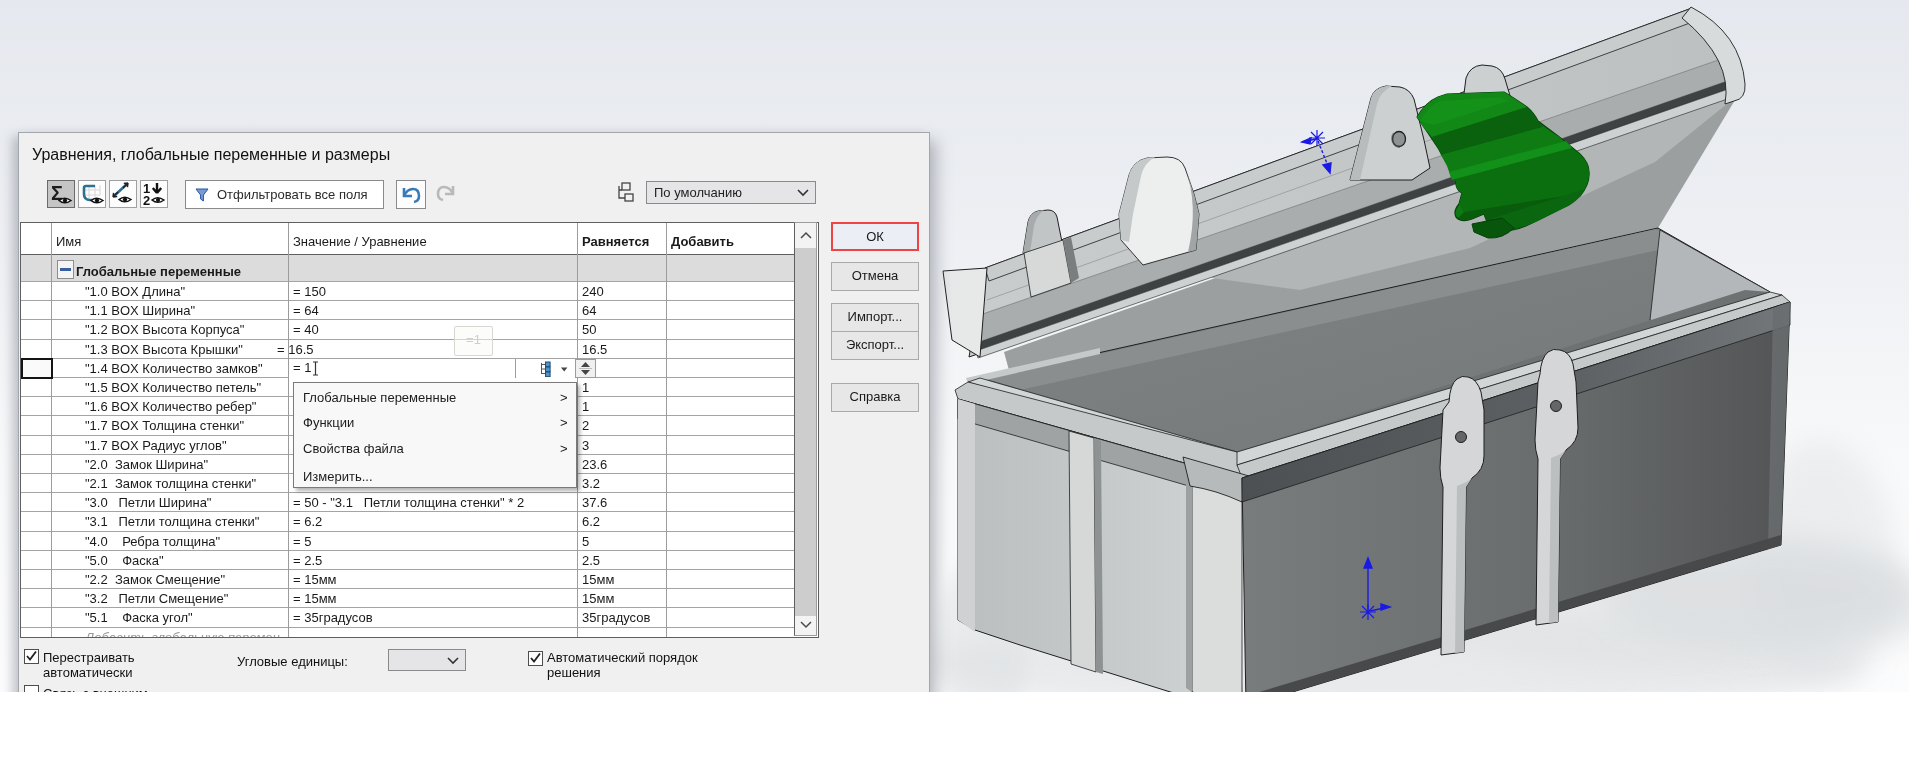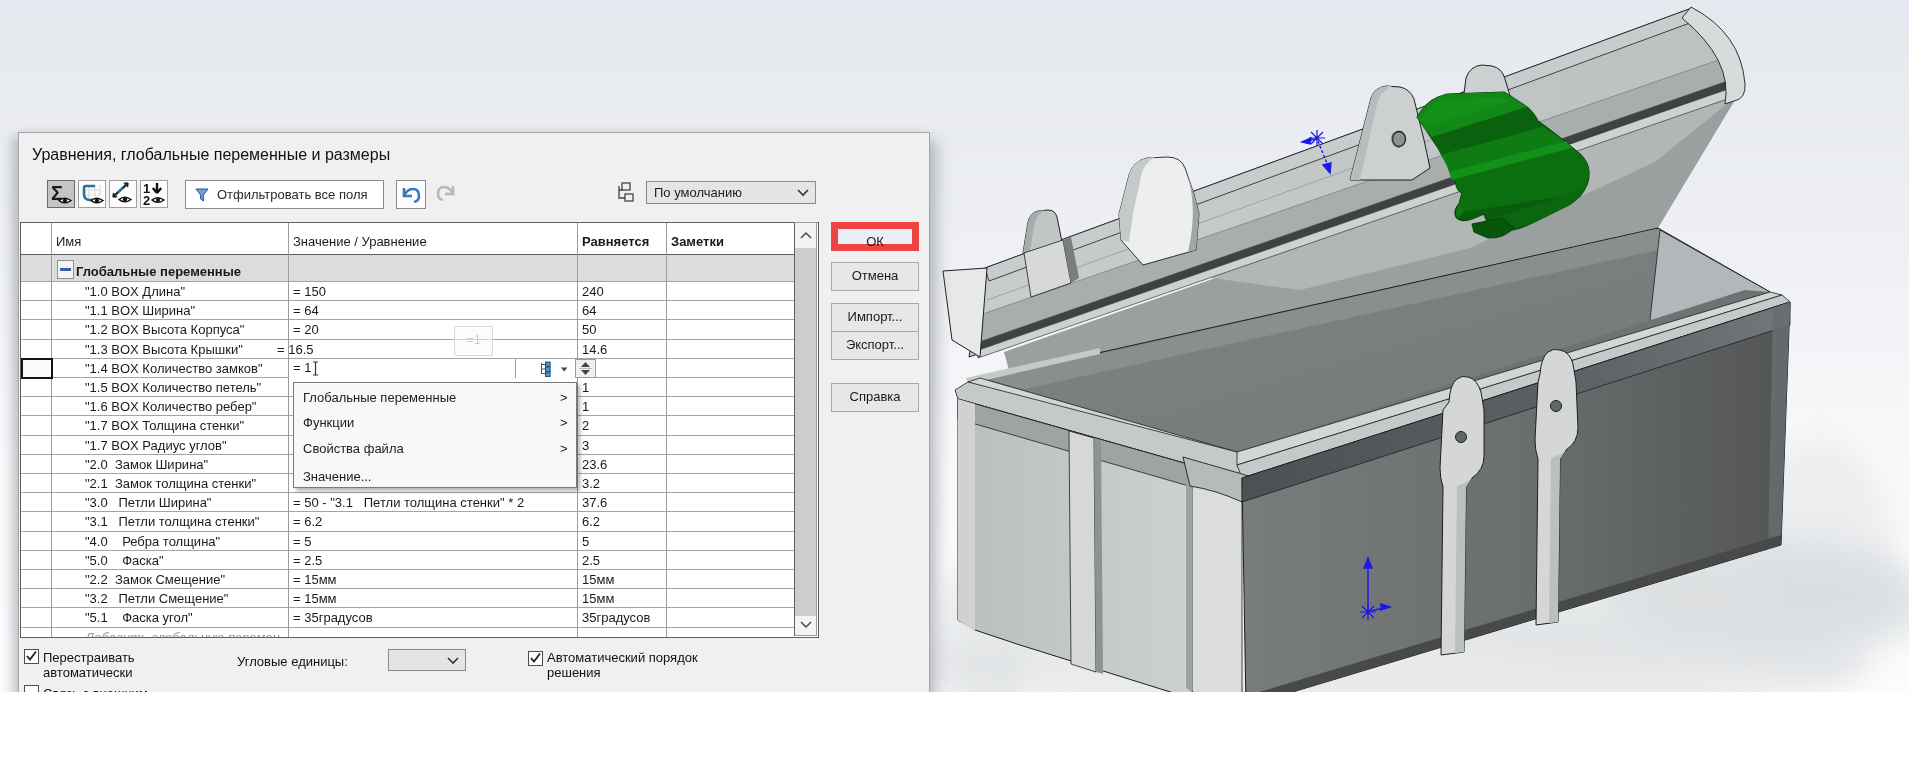--- a/index.html
+++ b/index.html
@@ -21,21 +21,21 @@
      font-size:13px;overflow:hidden;}
   .vline{position:absolute;top:0;bottom:0;width:1px;background:#9c9c9c;}
   .row{position:absolute;left:0;width:774px;border-bottom:1px solid #a4a4a4;box-sizing:border-box;}
   .cell{position:absolute;white-space:nowrap;line-height:16px;}
   #hdr{position:absolute;left:0;top:0;width:774px;height:32px;border-bottom:1px solid #5f5f5f;font-weight:bold;box-sizing:border-box;}
   #grp{position:absolute;left:0;top:32px;width:774px;height:27px;background:#dcdcdc;border-bottom:1px solid #a4a4a4;box-sizing:border-box;}
   #sb{position:absolute;left:775px;top:89px;width:23px;height:414px;background:#f3f3f3;border:1px solid #9c9c9c;border-left:1px solid #5f5f5f;box-sizing:border-box;}
   #sbthumb{position:absolute;left:776px;top:115px;width:21px;height:368px;background:#cdcdcd;}
   .rbtn{position:absolute;left:812px;width:88px;height:29px;background:#e7e7e8;border:1px solid #a9a9a9;box-sizing:border-box;
      text-align:center;line-height:26px;font-size:13px;color:#1a1a1a;}
-  #okbtn{border:7px solid #ef4444;background:#ebeff5;}
+  #okbtn{border:2px solid #ef4444;background:#ebeff5;}
   .cb{position:absolute;width:15px;height:15px;background:#fff;border:1px solid #4d4d4d;box-sizing:border-box;}
   .lbl{position:absolute;font-size:13px;color:#111;line-height:15px;}
   #combo2{position:absolute;left:369px;top:516px;width:78px;height:22px;background:#e5e5e7;border:1px solid #8a8a8a;box-sizing:border-box;}
   #combo1{position:absolute;left:627px;top:48px;width:170px;height:23px;background:#e5e5e7;border:1px solid #8a8a8a;box-sizing:border-box;}
   #combo1 span{position:absolute;left:7px;top:3px;font-size:13px;color:#222;}
   #menu{position:absolute;left:274px;top:249px;width:284px;height:106px;background:#f8f8f8;border:1px solid #7a7a7a;box-sizing:border-box;
     box-shadow:3px 3px 4px rgba(0,0,0,.3);}
   .mi{position:absolute;left:9px;font-size:13px;color:#1c1c1c;}
   .ma{position:absolute;left:266px;font-size:13px;color:#1c1c1c;}
   #editcell{position:absolute;left:268px;top:135.8px;width:289px;height:19.2px;background:#fff;}
@@ -264,42 +264,42 @@
       <svg style="position:absolute;right:6px;top:7px" width="12" height="8" viewBox="0 0 12 8">
           <path d="M1 1 L6 6 L11 1" fill="none" stroke="#333" stroke-width="1.6"></path>
         </svg>
       </div>
 
     <div id="tbl">
       <div id="hdr"></div>
       <div class="cell" style="left:35px;top:11px;font-weight:normal">Имя</div>
       <div class="cell" style="left:272px;top:11px;font-weight:normal">Значение / Уравнение</div>
       <div class="cell" style="left:561px;top:11px;font-weight:bold">Равняется</div>
-      <div class="cell" style="left:650px;top:11px;font-weight:bold">Заметки</div>
+      <div class="cell" style="left:650px;top:11px;font-weight:bold">Добавить</div>
       <div id="grp"></div>
       <div style="position:absolute;left:36px;top:37px;width:17px;height:19px;background:#f4f4f4;border:1px solid #8e8e8e;box-sizing:border-box">
         <div style="position:absolute;left:2px;top:7px;width:11px;height:3px;background:#3a5f9f"></div>
         </div>
       <div class="cell" style="left:55px;top:41px;font-weight:bold">Глобальные переменные</div>
       <div class="row" style="top:59.0px;height:19.2px"></div>
     <div class="cell nm" style="left:64px;top:61.0px">"1.0 BOX Длина"</div>
     <div class="cell" style="left:272px;top:61.0px">= 150</div>
     <div class="cell" style="left:561px;top:61.0px">240</div>
     <div class="row" style="top:78.2px;height:19.2px"></div>
     <div class="cell nm" style="left:64px;top:80.2px">"1.1 BOX Ширина"</div>
     <div class="cell" style="left:272px;top:80.2px">= 64</div>
     <div class="cell" style="left:561px;top:80.2px">64</div>
     <div class="row" style="top:97.4px;height:19.2px"></div>
     <div class="cell nm" style="left:64px;top:99.4px">"1.2 BOX Высота Корпуса"</div>
-    <div class="cell" style="left:272px;top:99.4px">= 20</div>
+    <div class="cell" style="left:272px;top:99.4px">= 40</div>
     <div class="cell" style="left:561px;top:99.4px">50</div>
     <div class="row" style="top:116.6px;height:19.2px"></div>
     <div class="cell nm" style="left:64px;top:118.6px">"1.3 BOX Высота Крышки"</div>
     <div class="cell" style="left:256px;top:118.6px">= 16.5</div>
-    <div class="cell" style="left:561px;top:118.6px">14.6</div>
+    <div class="cell" style="left:561px;top:118.6px">16.5</div>
     <div class="row" style="top:135.8px;height:19.2px"></div>
     <div class="cell nm" style="left:64px;top:137.8px">"1.4 BOX Количество замков"</div>
     <div class="cell" style="left:561px;top:137.8px">1</div>
     <div class="row" style="top:155.0px;height:19.2px"></div>
     <div class="cell nm" style="left:64px;top:157.0px">"1.5 BOX Количество петель"</div>
     <div class="cell" style="left:561px;top:157.0px">1</div>
     <div class="row" style="top:174.2px;height:19.2px"></div>
     <div class="cell nm" style="left:64px;top:176.2px">"1.6 BOX Количество ребер"</div>
     <div class="cell" style="left:561px;top:176.2px">1</div>
     <div class="row" style="top:193.4px;height:19.2px"></div>
@@ -409,16 +409,16 @@
     <div class="lbl" style="left:528px;top:517px">Автоматический порядок<br>решения</div>
     <div id="grip"></div>
 
     <div id="menu">
       <div class="mi" style="top:7px">Глобальные переменные</div>
         <div class="ma" style="top:7px">&gt;</div>
       <div class="mi" style="top:32px">Функции</div>
         <div class="ma" style="top:32px">&gt;</div>
       <div class="mi" style="top:58px">Свойства файла</div>
         <div class="ma" style="top:58px">&gt;</div>
-      <div class="mi" style="top:86px">Значение...</div>
+      <div class="mi" style="top:86px">Измерить...</div>
     </div>
   </div>
 </div>
 
 </body></html>

